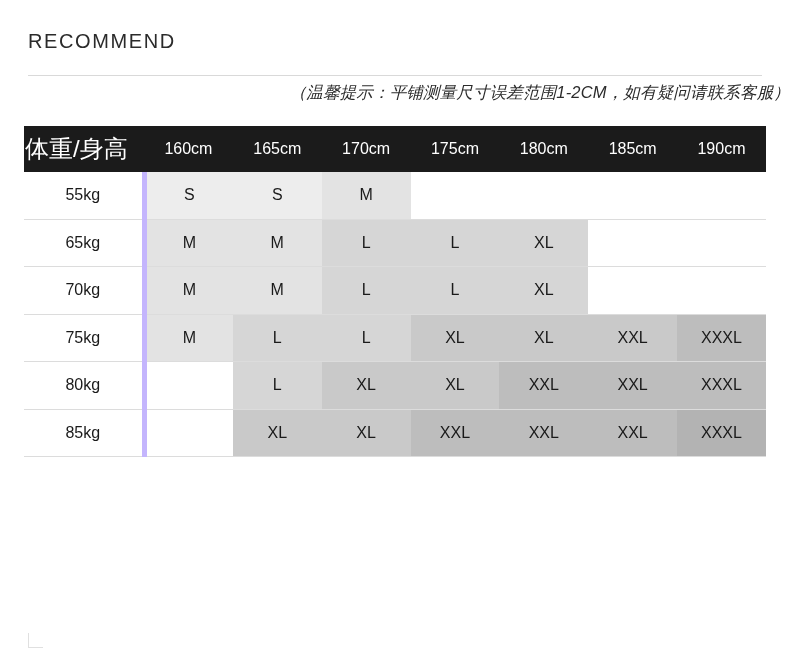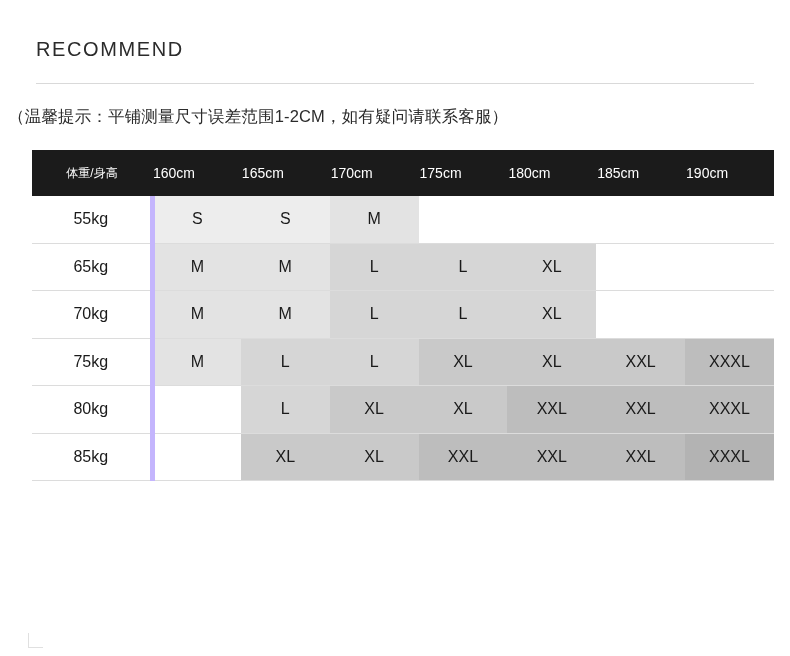--- a/index.html
+++ b/index.html
@@ -12,21 +12,21 @@
     background: #ffffff;
     font-family: "Liberation Sans", sans-serif;
     color: #1a1a1a;
     overflow: hidden;
   }
   .page {
     position: relative;
     width: 790px;
     height: 656px;
     box-sizing: border-box;
-    padding: 8px;
+    padding: 0;
   }
   .header {
     padding: 30px 0 0 28px;
   }
   .eyebrow {
     font-size: 20px;
     letter-spacing: 0.08em;
     color: #2b2b2b;
     font-weight: 400;
   }
@@ -36,50 +36,51 @@
     color: #1a1a1a;
     font-weight: 400;
     letter-spacing: 0.02em;
   }
   .rule {
     margin: 22px 28px 0 28px;
     height: 1px;
     background: #d9d9d9;
   }
   .note {
-    text-align: left;
+    text-align: right;
     font-size: 16.5px;
     color: #2b2b2b;
-    margin-top: 22px;
+    margin-top: 6px;
     letter-spacing: 0.01em;
+    font-style: italic;
   }
   .table-wrap {
     margin: 22px 24px 0 24px;
   }
   table.size-table {
     border-collapse: collapse;
     width: 742px;
     table-layout: fixed;
   }
   table.size-table col.first { width: 120px; }
   table.size-table col.data { width: 88.85px; }
 
   table.size-table thead th {
     background: #1b1b1b;
     color: #ffffff;
-    font-size: 14px;
+    font-size: 16px;
     font-weight: 400;
     height: 44px;
-    text-align: left;
+    text-align: center;
     vertical-align: middle;
     border: none;
   }
   table.size-table thead th.first-head {
-    font-size: 12px;
-    text-align: center;
+    font-size: 24px;
+    text-align: left;
   }
   table.size-table tbody td {
     height: 44.5px;
     text-align: center;
     vertical-align: middle;
     font-size: 16px;
     color: #1a1a1a;
     border-bottom: 1px solid #dcdcdc;
     border-right: 1px solid transparent;
     background: #ffffff;

